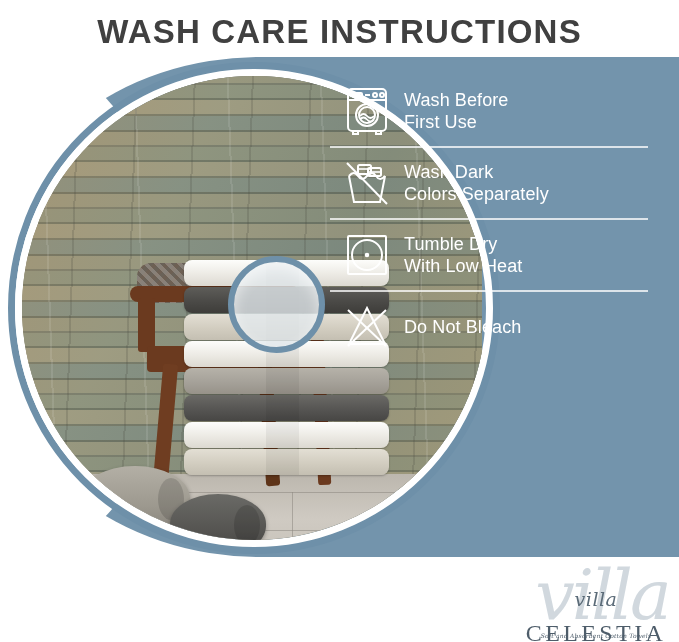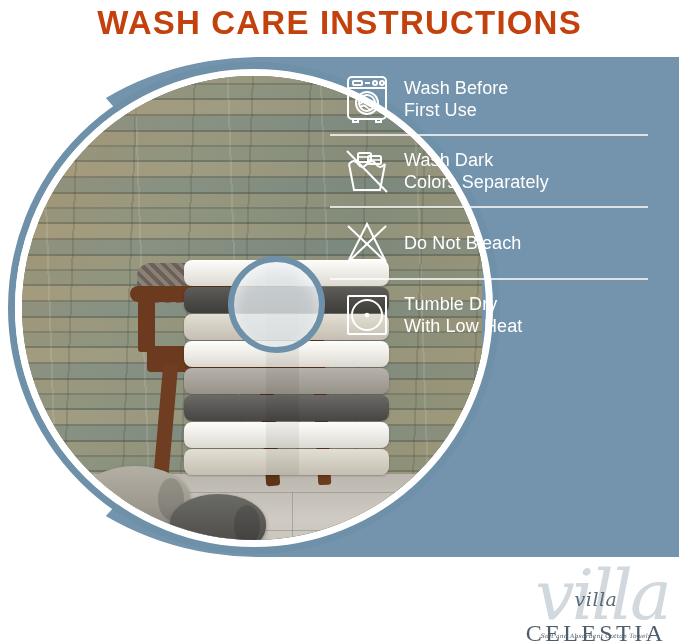--- a/index.html
+++ b/index.html
@@ -14,30 +14,30 @@
     position: relative;
     width: 679px;
     height: 642px;
     background: #ffffff;
     overflow: hidden;
   }
 
   
   .title {
     position: absolute;
-    top: 0px;
+    top: 9px;
     left: 0;
     width: 679px;
     height: 50px;
     line-height: 46px;
     text-align: center;
     font-size: 33px;
     font-weight: bold;
     letter-spacing: 1.2px;
-    color: #c2410c;
+    color: #404040;
     white-space: nowrap;
   }
 
   
   .panel {
     position: absolute;
     left: 0px;
     top: 57px;
     width: 679px;
     height: 500px;
@@ -213,21 +213,21 @@
     background: rgba(226,232,236,0.80);
     border: 6px solid #6e90a9;
     box-sizing: border-box;
     box-shadow: inset 0 6px 14px rgba(255,255,255,.55);
   }
 
   
   .care-list {
     position: absolute;
     left: 330px;
-    top: 64px;
+    top: 76px;
     width: 318px;
   }
   .care-row {
     position: relative;
     display: flex;
     align-items: center;
     height: 70px;
     border-bottom: 2px solid rgba(255,255,255,0.75);
   }
   .care-row:last-child { border-bottom: none; }
@@ -392,41 +392,41 @@
           <line x1="5" y1="3" x2="45" y2="44"></line>
         </svg>
       </div>
       <div class="care-label">Wash Dark
 Colors Separately</div>
     </div>
 
 
     <div class="care-row">
       <div class="care-icon">
-        <svg width="48" height="46" viewBox="0 0 48 46" fill="none" stroke="#ffffff" stroke-width="2">
-          <path d="M24 4 L42 40 H6 Z"></path>
-          <line x1="5" y1="6" x2="43" y2="42"></line>
-          <line x1="43" y1="6" x2="5" y2="42"></line>
-        </svg>
-      </div>
-      <div class="care-label">Do Not Bleach</div>
-    </div>
-
-    <div class="care-row">
-      <div class="care-icon">
         <svg width="46" height="46" viewBox="0 0 46 46" fill="none" stroke="#ffffff" stroke-width="2">
           <rect x="4" y="4" width="38" height="38" rx="1"></rect>
           <circle cx="23" cy="23" r="15"></circle>
           <circle cx="23" cy="23" r="2.3" fill="#ffffff" stroke="none"></circle>
         </svg>
       </div>
       <div class="care-label">Tumble Dry
 With Low Heat</div>
     </div>
 
+    <div class="care-row">
+      <div class="care-icon">
+        <svg width="48" height="46" viewBox="0 0 48 46" fill="none" stroke="#ffffff" stroke-width="2">
+          <path d="M24 4 L42 40 H6 Z"></path>
+          <line x1="5" y1="6" x2="43" y2="42"></line>
+          <line x1="43" y1="6" x2="5" y2="42"></line>
+        </svg>
+      </div>
+      <div class="care-label">Do Not Bleach</div>
+    </div>
+
 
   </div>
 
   <div class="brand">
     <div class="brand-ghost">villa</div>
     <div class="brand-script">villa</div>
     <div class="brand-name">CELESTIA</div>
     <div class="brand-tag">Soft and Absorbent Cotton Towels</div>
   </div>
 

